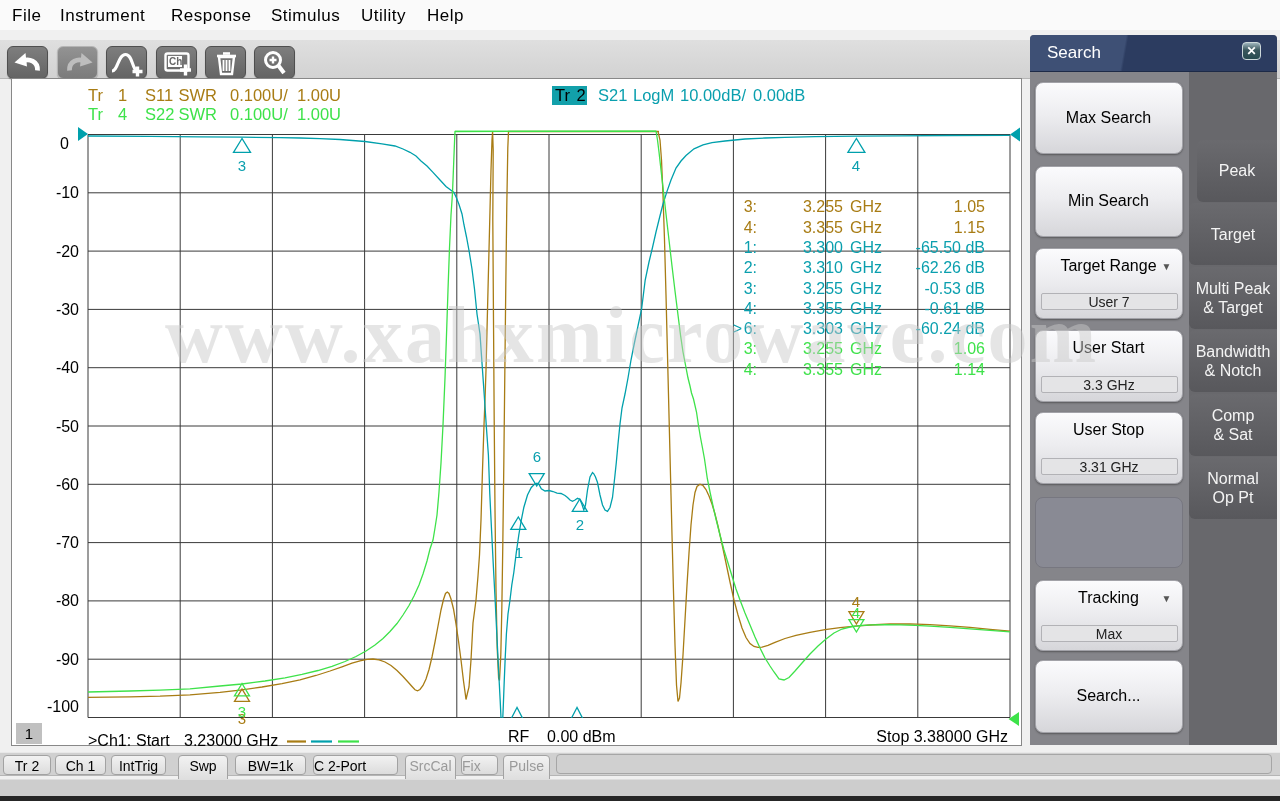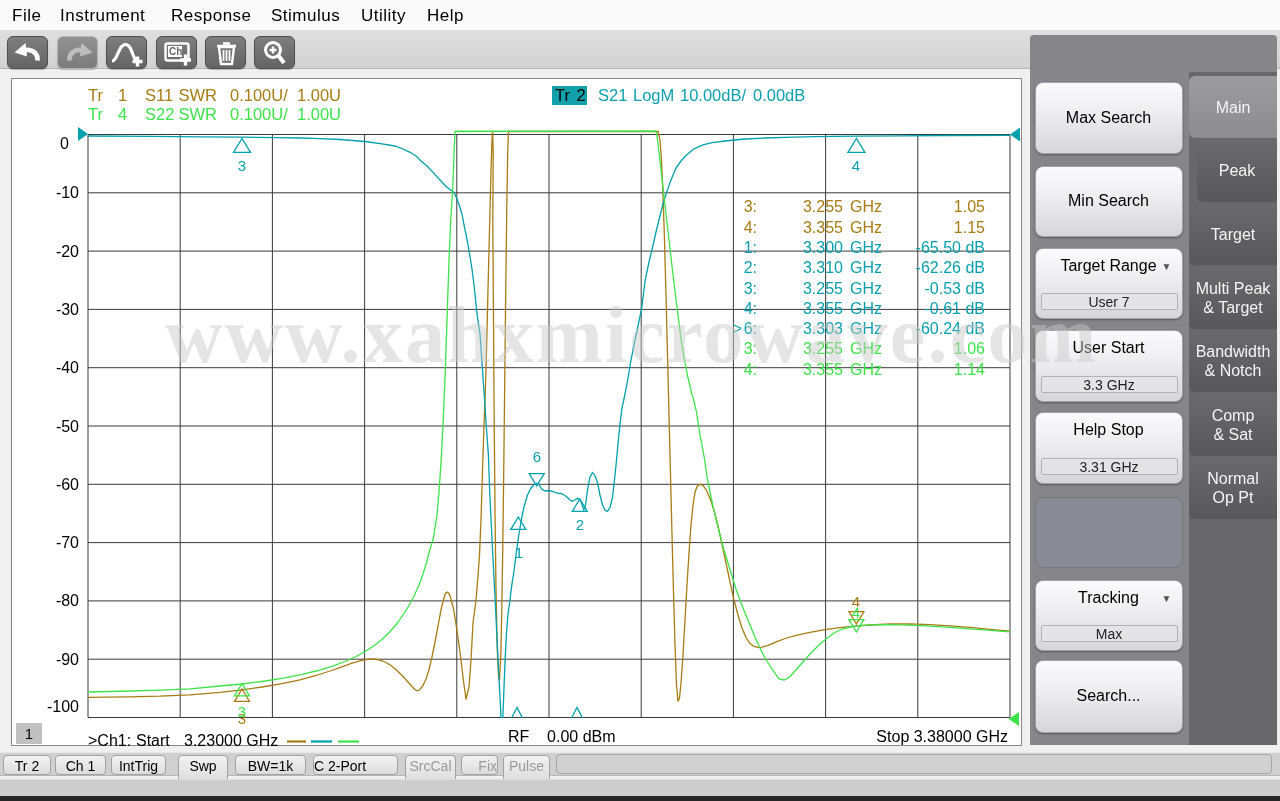--- a/index.html
+++ b/index.html
@@ -5,21 +5,21 @@
 </style></head>
 <body>
 <div style="position:absolute;left:0;top:0;width:1280px;height:30px;background:#fafafa;font-size:17px;letter-spacing:0.5px;color:#000">
     <span style="position:absolute;left:12px;top:6px">File</span>
     <span style="position:absolute;left:60px;top:6px">Instrument</span>
     <span style="position:absolute;left:171px;top:6px">Response</span>
     <span style="position:absolute;left:271px;top:6px">Stimulus</span>
     <span style="position:absolute;left:361px;top:6px">Utility</span>
     <span style="position:absolute;left:427px;top:6px">Help</span>
   </div>
-<div style="position:absolute;left:0;top:30px;width:1280px;height:39px;background:linear-gradient(#dfdfdf,#d2d2d2);border-bottom:1px solid #b5b5b5">
+<div style="position:absolute;left:0;top:40px;width:1280px;height:39px;background:linear-gradient(#dfdfdf,#d2d2d2);border-bottom:1px solid #b5b5b5">
     <div style="position:absolute;left:7px;top:6px;width:41px;height:33px;background:linear-gradient(#7e7e7e,#646464);border:1px solid #4f4f4f;border-radius:6px;box-shadow:0 1px 1px rgba(0,0,0,.25)"><svg width="41" height="33" viewBox="0 0 41 33">
         <path d="M29.5 23.5 C30 14 21 11 14.5 14" stroke="#fff" stroke-width="4.8" fill="none"></path>
         <path d="M17.5 6 L6.5 15.5 L19 19.5 Z" fill="#fff"></path>
       </svg></div>
     <div style="position:absolute;left:57px;top:6px;width:41px;height:33px;background:linear-gradient(#939393,#7b7b7b);border:1px solid #b5b5b5;border-radius:6px;box-shadow:0 1px 1px rgba(0,0,0,.25)"><svg width="41" height="33" viewBox="0 0 41 33">
         <path d="M11.5 23.5 C11 14 20 11 26.5 14" stroke="#bdbdbd" stroke-width="4.8" fill="none"></path>
         <path d="M23.5 6 L34.5 15.5 L22 19.5 Z" fill="#bdbdbd"></path>
       </svg></div>
     <div style="position:absolute;left:106px;top:6px;width:41px;height:33px;background:linear-gradient(#7e7e7e,#646464);border:1px solid #4f4f4f;border-radius:6px;box-shadow:0 1px 1px rgba(0,0,0,.25)"><svg width="41" height="33" viewBox="0 0 41 33">
         <path d="M5 24 C11 24 11 7.5 18.5 7.5 C26 7.5 25 24 31 24" stroke="#fff" stroke-width="3.1" fill="none"></path>
@@ -137,64 +137,67 @@
 <text x="508" y="742" fill="#000" font-size="16">RF&nbsp;&nbsp;&nbsp;&nbsp;0.00 dBm</text>
 <text x="1008" y="742" fill="#000" font-size="16" text-anchor="end">Stop  3.38000 GHz</text>
 <text y="101" fill="#a87c14" font-size="16.5"><tspan x="88">Tr</tspan><tspan x="118">1</tspan><tspan x="145">S11</tspan><tspan x="178.5">SWR</tspan><tspan x="230">0.100U/</tspan><tspan x="297">1.00U</tspan></text>
 <text y="120" fill="#3ee24a" font-size="16.5"><tspan x="88">Tr</tspan><tspan x="118">4</tspan><tspan x="145">S22</tspan><tspan x="178.5">SWR</tspan><tspan x="230">0.100U/</tspan><tspan x="297">1.00U</tspan></text>
 <rect x="552" y="86" width="35" height="19" fill="#12a0aa"></rect>
 <text y="101" fill="#000" font-size="16.5"><tspan x="555">Tr</tspan><tspan x="576.5">2</tspan></text>
 <text y="101" fill="#0a9fae" font-size="16.5"><tspan x="598">S21</tspan><tspan x="633">LogM</tspan><tspan x="680">10.00dB/</tspan><tspan x="753">0.00dB</tspan></text>
 </svg>
 
 <div style="position:absolute;left:1030px;top:35px;width:247px;height:710px;background:#85858a;border-radius:4px 4px 0 0">
+  <div style="position:absolute;left:0;top:0;right:0;height:37px;background:linear-gradient(100deg,#3e5075 0 38%,#2c3c60 39% 100%);border-radius:4px 4px 0 0;border-bottom:1px solid #1d2a47">
+    <span style="position:absolute;left:17px;top:8px;color:#fff;font-size:17px">Search</span>
+    <div style="position:absolute;right:16px;top:7px;width:19px;height:18px;border:1px solid #ccd8da;border-radius:4px;background:linear-gradient(#9eb4bc,#39565c 45%,#274a50);color:#fff;text-align:center;font-size:12px;font-weight:bold;line-height:17px">✕</div>
+  </div>
   <div style="position:absolute;left:4.5px;top:47px;width:148px;height:71.5px;background:linear-gradient(#fbfbfd,#ededf0 45%,#d6d6da);border:1px solid #a2a2a8;border-radius:8px;box-shadow:0 1px 2px rgba(0,0,0,.35)">
       <div style="position:absolute;left:0;right:0;top:50%;transform:translateY(-50%);text-align:center;font-size:16px">Max Search</div>
     </div>
     <div style="position:absolute;left:4.5px;top:130.5px;width:148px;height:71.5px;background:linear-gradient(#fbfbfd,#ededf0 45%,#d6d6da);border:1px solid #a2a2a8;border-radius:8px;box-shadow:0 1px 2px rgba(0,0,0,.35)">
       <div style="position:absolute;left:0;right:0;top:50%;transform:translateY(-50%);text-align:center;font-size:16px">Min Search</div>
     </div>
     <div style="position:absolute;left:4.5px;top:213px;width:148px;height:70.60000000000002px;background:linear-gradient(#fbfbfd,#ededf0 45%,#d6d6da);border:1px solid #a2a2a8;border-radius:8px;box-shadow:0 1px 2px rgba(0,0,0,.35)">
       <div style="position:absolute;left:0;right:0;top:8px;text-align:center;font-size:16px">Target Range</div>
       <span style="position:absolute;right:10px;top:12px;color:#555;font-size:10px">▼</span>
       <div style="position:absolute;left:5px;right:4px;bottom:8px;height:17px;background:#e4e4e6;border:1px solid #b2b2b6;border-radius:2px;text-align:center;font-size:14px;color:#222;line-height:17px">User 7</div>
     </div>
     <div style="position:absolute;left:4.5px;top:295.3px;width:148px;height:71.5px;background:linear-gradient(#fbfbfd,#ededf0 45%,#d6d6da);border:1px solid #a2a2a8;border-radius:8px;box-shadow:0 1px 2px rgba(0,0,0,.35)">
       <div style="position:absolute;left:0;right:0;top:8px;text-align:center;font-size:16px">User Start</div>
       <div style="position:absolute;left:5px;right:4px;bottom:8px;height:17px;background:#e4e4e6;border:1px solid #b2b2b6;border-radius:2px;text-align:center;font-size:14px;color:#222;line-height:17px">3.3 GHz</div>
     </div>
     <div style="position:absolute;left:4.5px;top:377px;width:148px;height:71.5px;background:linear-gradient(#fbfbfd,#ededf0 45%,#d6d6da);border:1px solid #a2a2a8;border-radius:8px;box-shadow:0 1px 2px rgba(0,0,0,.35)">
-      <div style="position:absolute;left:0;right:0;top:8px;text-align:center;font-size:16px">Help Stop</div>
+      <div style="position:absolute;left:0;right:0;top:8px;text-align:center;font-size:16px">User Stop</div>
       <div style="position:absolute;left:5px;right:4px;bottom:8px;height:17px;background:#e4e4e6;border:1px solid #b2b2b6;border-radius:2px;text-align:center;font-size:14px;color:#222;line-height:17px">3.31 GHz</div>
     </div>
     <div style="position:absolute;left:4.5px;top:462px;width:148px;height:71px;background:#898a94;border:1px solid #777780;border-radius:8px"></div>
     <div style="position:absolute;left:4.5px;top:544.5px;width:148px;height:71.0px;background:linear-gradient(#fbfbfd,#ededf0 45%,#d6d6da);border:1px solid #a2a2a8;border-radius:8px;box-shadow:0 1px 2px rgba(0,0,0,.35)">
       <div style="position:absolute;left:0;right:0;top:8px;text-align:center;font-size:16px">Tracking</div>
       <span style="position:absolute;right:10px;top:12px;color:#555;font-size:10px">▼</span>
       <div style="position:absolute;left:5px;right:4px;bottom:8px;height:17px;background:#e4e4e6;border:1px solid #b2b2b6;border-radius:2px;text-align:center;font-size:14px;color:#222;line-height:17px">Max</div>
     </div>
     <div style="position:absolute;left:4.5px;top:625px;width:148px;height:72.5px;background:linear-gradient(#fbfbfd,#ededf0 45%,#d6d6da);border:1px solid #a2a2a8;border-radius:8px;box-shadow:0 1px 2px rgba(0,0,0,.35)">
       <div style="position:absolute;left:0;right:0;top:50%;transform:translateY(-50%);text-align:center;font-size:16px">Search...</div>
     </div>
   <div style="position:absolute;left:159px;top:37px;width:88px;bottom:0;background:#68686c">
-      <div style="position:absolute;left:0;right:0;top:4px;height:62px;background:linear-gradient(#9c9ca0,#8c8c90);border-radius:6px 0 0 6px;color:#f4f4f4;font-size:16px;display:flex;align-items:center;justify-content:center;text-align:center;line-height:19px">Main</div>
       <div style="position:absolute;left:8px;right:0;top:67.5px;height:62.0px;background:linear-gradient(#6a6a6e,#58585c);border-radius:6px 0 0 6px;color:#f4f4f4;font-size:16px;display:flex;align-items:center;justify-content:center;text-align:center;line-height:19px">Peak</div>
       <div style="position:absolute;left:0;right:0;top:131px;height:62px;background:linear-gradient(#6a6a6e,#58585c);border-radius:6px 0 0 6px;color:#f4f4f4;font-size:16px;display:flex;align-items:center;justify-content:center;text-align:center;line-height:19px">Target</div>
       <div style="position:absolute;left:0;right:0;top:194.5px;height:62.0px;background:linear-gradient(#6a6a6e,#58585c);border-radius:6px 0 0 6px;color:#f4f4f4;font-size:16px;display:flex;align-items:center;justify-content:center;text-align:center;line-height:19px">Multi Peak<br>&amp; Target</div>
       <div style="position:absolute;left:0;right:0;top:258px;height:62px;background:linear-gradient(#6a6a6e,#58585c);border-radius:6px 0 0 6px;color:#f4f4f4;font-size:16px;display:flex;align-items:center;justify-content:center;text-align:center;line-height:19px">Bandwidth<br>&amp; Notch</div>
       <div style="position:absolute;left:0;right:0;top:321.5px;height:62.0px;background:linear-gradient(#6a6a6e,#58585c);border-radius:6px 0 0 6px;color:#f4f4f4;font-size:16px;display:flex;align-items:center;justify-content:center;text-align:center;line-height:19px">Comp<br>&amp; Sat</div>
       <div style="position:absolute;left:0;right:0;top:385px;height:62px;background:linear-gradient(#6a6a6e,#58585c);border-radius:6px 0 0 6px;color:#f4f4f4;font-size:16px;display:flex;align-items:center;justify-content:center;text-align:center;line-height:19px">Normal<br>Op Pt</div>
     </div>
 </div>
 <div style="position:absolute;left:0;top:752px;width:1280px;height:24px;background:#d0d0d0;border-top:1px solid #e8e8e8;border-bottom:1px solid #b5b5b5">
     <div style="position:absolute;left:3px;top:1.5px;width:48px;height:20px;background:linear-gradient(#f2f2f2,#dcdcdc);border:1px solid #a2a2a2;border-radius:4px;color:#000;font-size:14px;text-align:center;line-height:20px">Tr 2</div>
     <div style="position:absolute;left:55px;top:1.5px;width:51px;height:20px;background:linear-gradient(#f2f2f2,#dcdcdc);border:1px solid #a2a2a2;border-radius:4px;color:#000;font-size:14px;text-align:center;line-height:20px">Ch 1</div>
     <div style="position:absolute;left:111px;top:1.5px;width:55px;height:20px;background:linear-gradient(#f2f2f2,#dcdcdc);border:1px solid #a2a2a2;border-radius:4px;color:#000;font-size:14px;text-align:center;line-height:20px">IntTrig</div>
     <div style="position:absolute;left:178px;top:1.5px;width:50px;height:28px;background:linear-gradient(#f2f2f2,#dcdcdc);border:1px solid #a2a2a2;border-radius:4px;color:#000;font-size:14px;text-align:center;line-height:20px">Swp</div>
     <div style="position:absolute;left:235px;top:1.5px;width:71px;height:20px;background:linear-gradient(#f2f2f2,#dcdcdc);border:1px solid #a2a2a2;border-radius:4px;color:#000;font-size:14px;text-align:center;line-height:20px">BW=1k</div>
     <div style="position:absolute;left:313px;top:1.5px;width:85px;height:20px;background:linear-gradient(#f2f2f2,#dcdcdc);border:1px solid #a2a2a2;border-radius:4px;color:#000;font-size:14px;text-align:left;line-height:20px">C  2-Port</div>
     <div style="position:absolute;left:405px;top:1.5px;width:51px;height:29px;background:linear-gradient(#f2f2f2,#dcdcdc);border:1px solid #a2a2a2;border-radius:4px;color:#9a9a9a;font-size:14px;text-align:center;line-height:20px">SrcCal</div>
-    <div style="position:absolute;left:461px;top:1.5px;width:37px;height:20px;background:linear-gradient(#f2f2f2,#dcdcdc);border:1px solid #a2a2a2;border-radius:4px;color:#9a9a9a;font-size:14px;text-align:right;line-height:20px">Fix</div>
+    <div style="position:absolute;left:461px;top:1.5px;width:37px;height:20px;background:linear-gradient(#f2f2f2,#dcdcdc);border:1px solid #a2a2a2;border-radius:4px;color:#9a9a9a;font-size:14px;text-align:left;line-height:20px">Fix</div>
     <div style="position:absolute;left:503px;top:1.5px;width:47px;height:28px;background:linear-gradient(#f2f2f2,#dcdcdc);border:1px solid #a2a2a2;border-radius:4px;color:#9a9a9a;font-size:14px;text-align:center;line-height:20px">Pulse</div>
     <div style="position:absolute;left:556px;top:1px;width:716px;height:20px;border:1px solid #a6a6a6;border-radius:4px"></div>
   </div>
 <div style="position:absolute;left:0;top:779px;width:1280px;height:17px;background:#cdcdcd;border-top:1px solid #dedede"></div>
 <div style="position:absolute;left:0;top:796px;width:1280px;height:5px;background:#262626"></div>
 <div style="position:absolute;left:165px;top:290px;color:rgba(201,201,201,0.48);font-family:'Liberation Serif',serif;font-size:80px;font-weight:bold;letter-spacing:2.2px;white-space:nowrap;z-index:50">www.xahxmicrowave.com</div>
 </body></html>

